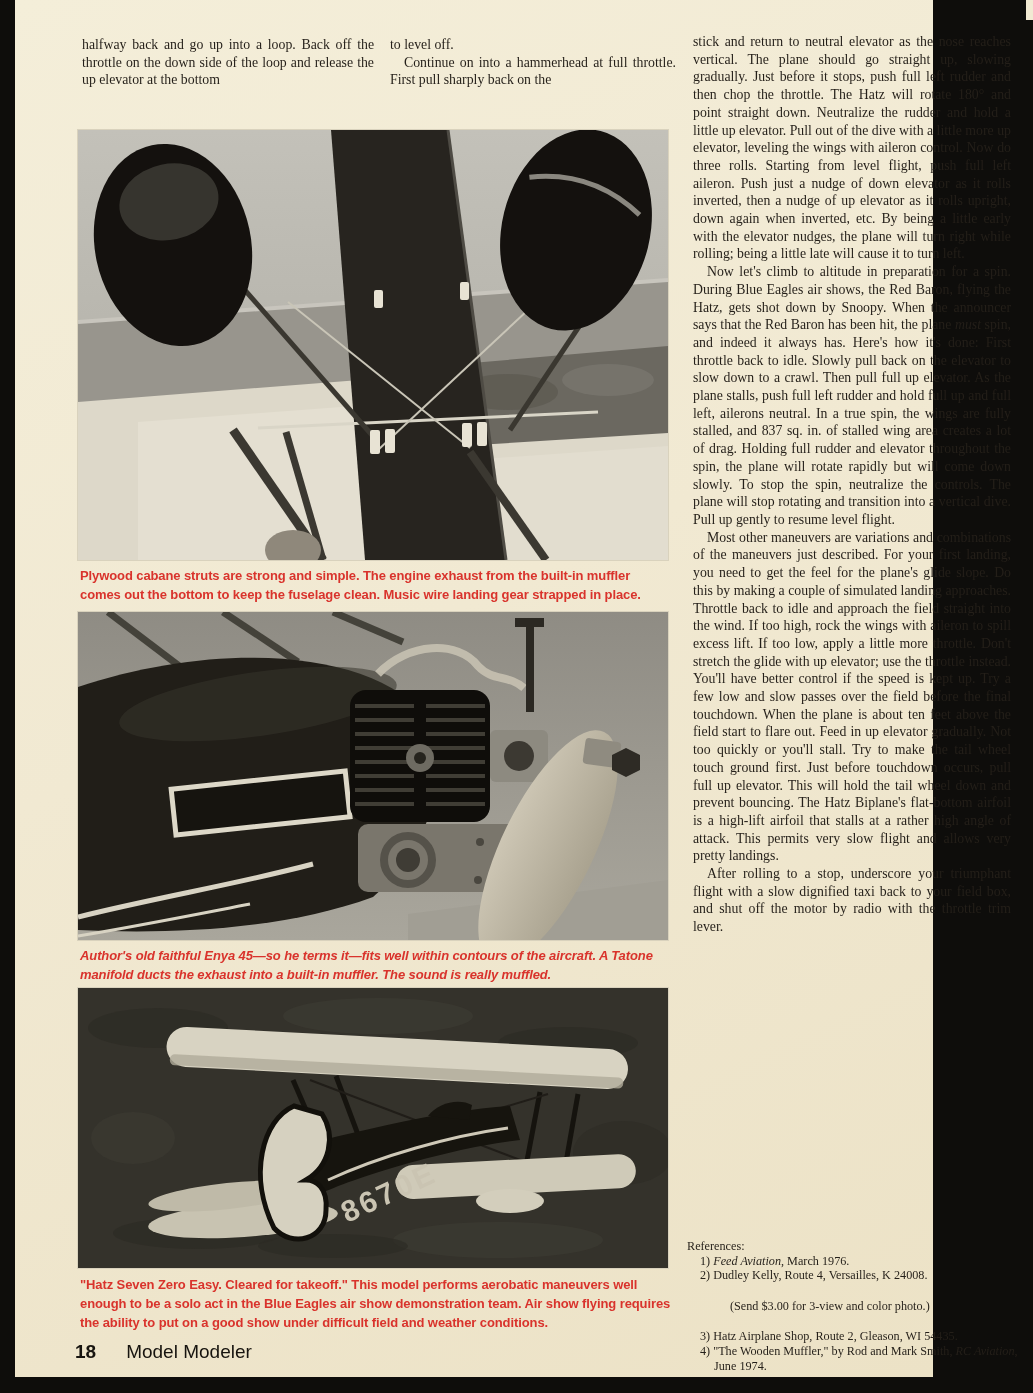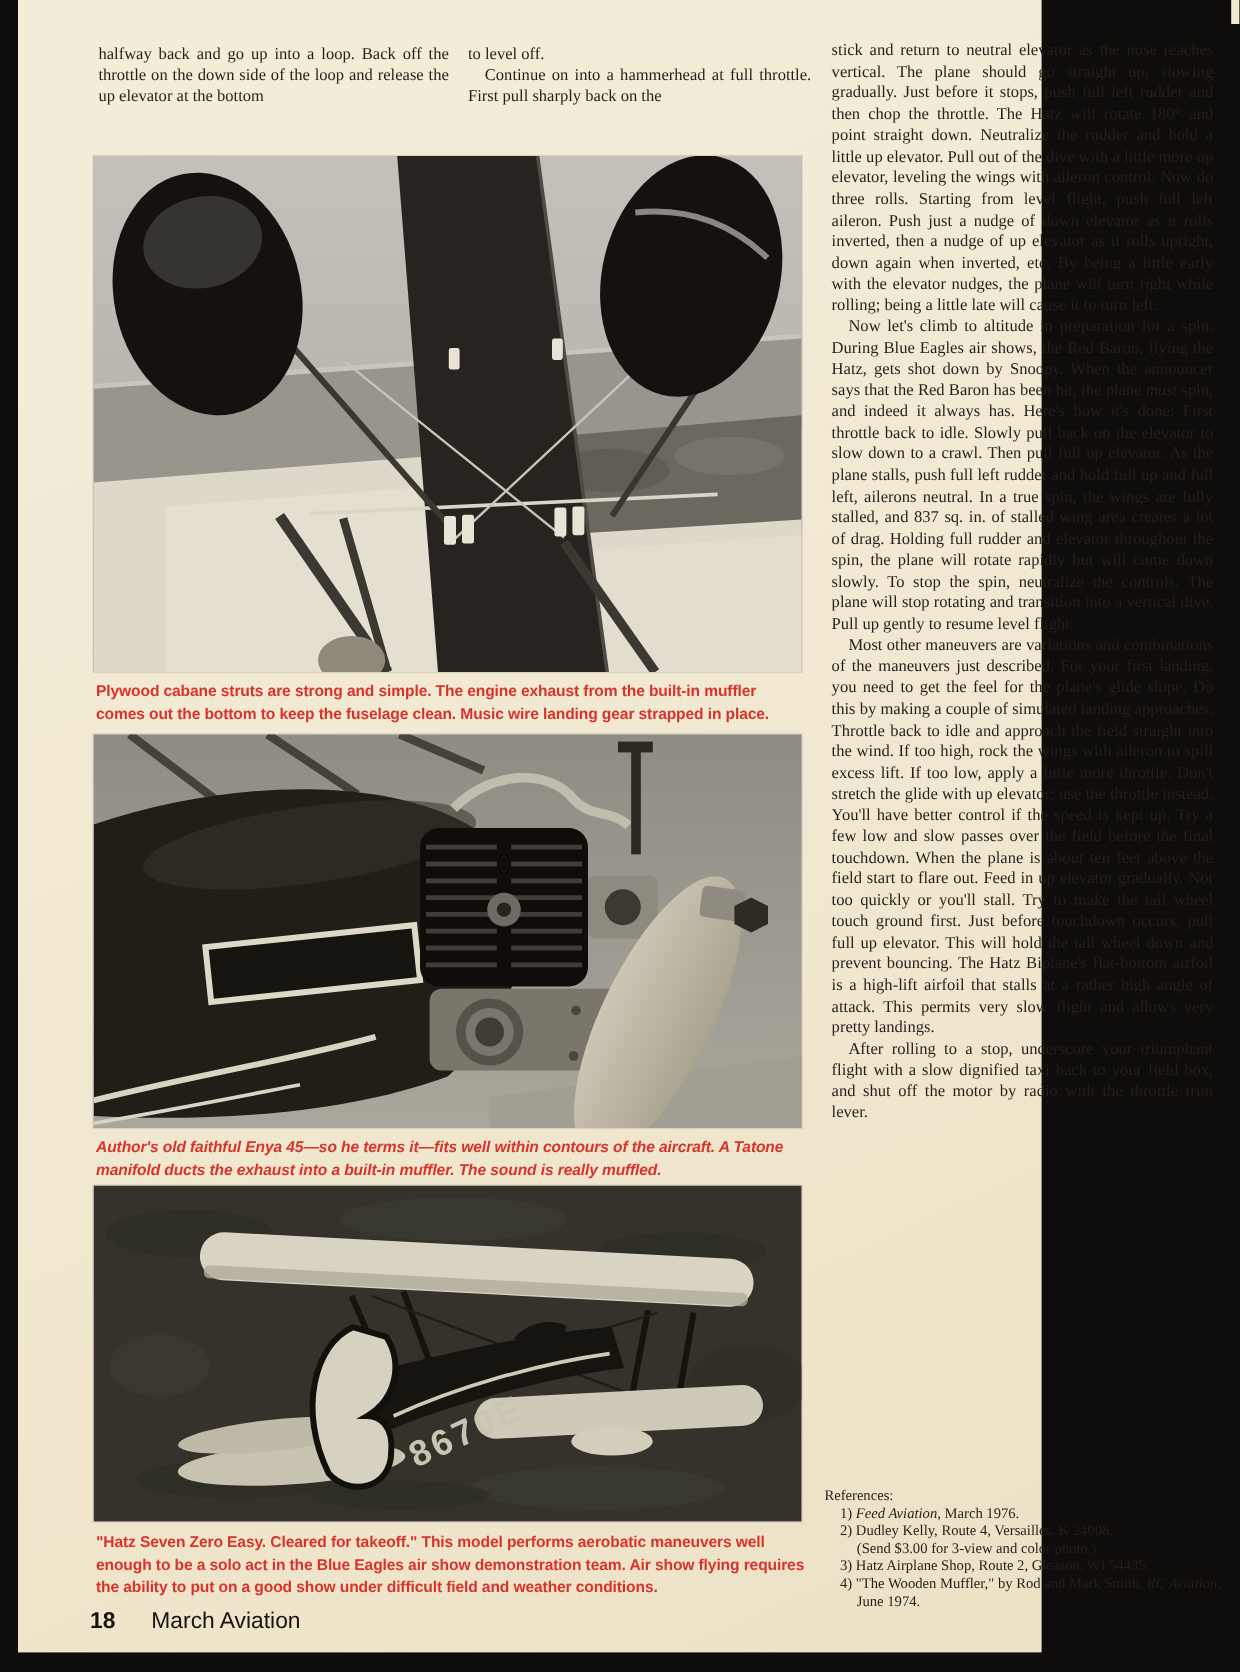--- a/index.html
+++ b/index.html
@@ -2,41 +2,41 @@
 <html><head>
 <meta charset="utf-8">
 <style>
   html,body{margin:0;padding:0;}
   body{
     width:1033px;height:1393px;position:relative;overflow:hidden;
     background:#0e0d0b;
     font-family:"Liberation Serif",serif;
   }
   .page{
-    position:absolute;left:15px;top:0;width:853px;height:1377px;
+    position:absolute;left:15px;top:0;width:918px;height:1377px;
     background:linear-gradient(155deg,#f4eed9 0%,#f1e9d2 45%,#ece2c6 100%);
   }
   .corner-notch{position:absolute;right:0;top:0;width:7px;height:20px;background:#f1ead3;}
   .abs{position:absolute;}
   .body-text{
     font-size:13.8px;line-height:17.7px;color:#241f19;text-align:justify;
   }
   .body-text p{margin:0;}
   .body-text p.pind{text-indent:14px;}
   .caption{
     font-family:"Liberation Sans",sans-serif;font-weight:bold;
     font-size:13px;line-height:19px;letter-spacing:-0.1px;
     color:#d9332c;text-align:left;
   }
   .photo{background:#b5b3ab;box-shadow:0 0 0 1px #d9d2bd;}
   .photo svg{display:block;}
   .refs{font-size:12.2px;line-height:14.6px;color:#241f19;}
   .refs .ref-title{margin:0;}
   .refs .ref-item{margin:0;padding-left:27px;text-indent:-14px;}
-  .refs .ref-note{margin:0;padding-left:27px;}
+  .refs .ref-note{margin:16px;padding-left:27px;}
   .footer{
     font-family:"Liberation Sans",sans-serif;font-size:19px;color:#17140f;
   }
   .footer .num{font-weight:bold;margin-right:30px;}
 </style>
 </head>
 <body>
 
 <div class="page">
 
@@ -215,18 +215,18 @@
   <div class="abs refs" style="left:672px;top:1239px;width:336px;">
     <p class="ref-title">References:</p>
     <p class="ref-item"><span>1) </span><i>Feed Aviation</i><span>, March 1976.</span></p>
     <p class="ref-item">2) Dudley Kelly, Route 4, Versailles, K 24008.</p>
     <p class="ref-note">(Send $3.00 for 3-view and color photo.)</p>
     <p class="ref-item">3) Hatz Airplane Shop, Route 2, Gleason, WI 54435.</p>
     <p class="ref-item"><span>4) "The Wooden Muffler," by Rod and Mark Smith, </span><i>RC Aviation</i><span>, June 1974.</span></p>
   </div>
 
   <div class="abs footer" style="left:60px;top:1341px;">
-    <span class="num">18</span><span>March Aviation</span>
+    <span class="num">18</span><span>Model Modeler</span>
   </div>
 
 </div>
 
 <div class="corner-notch"></div>
 
 </body></html>

